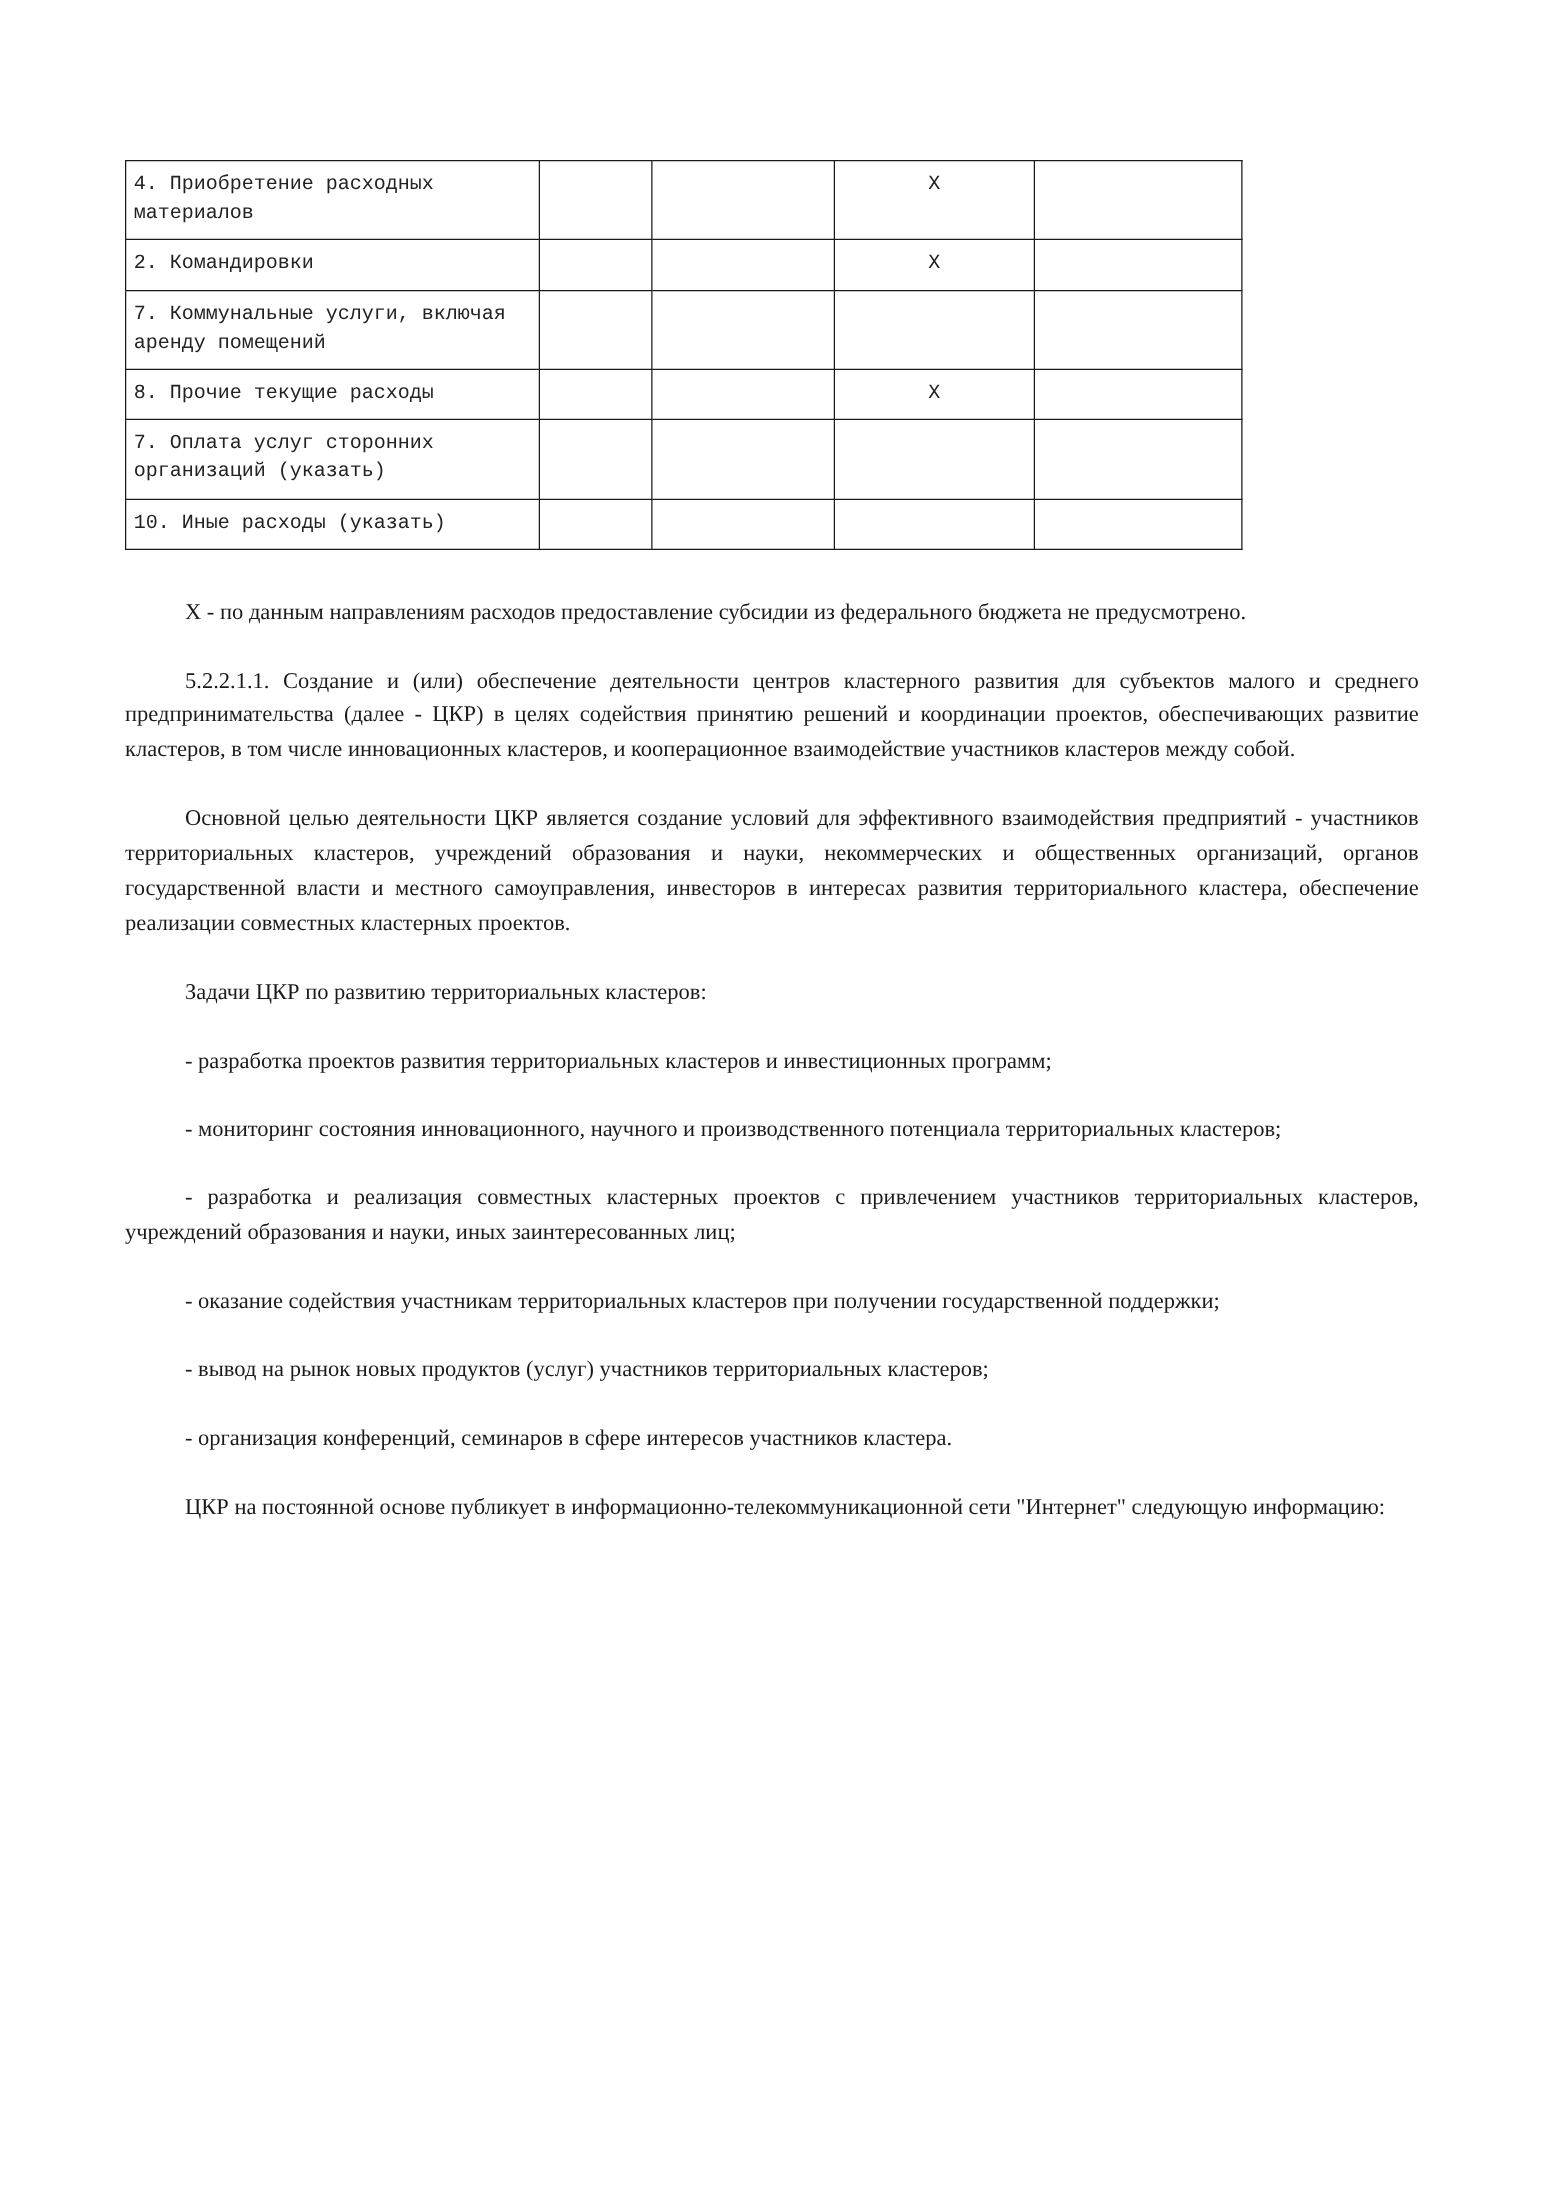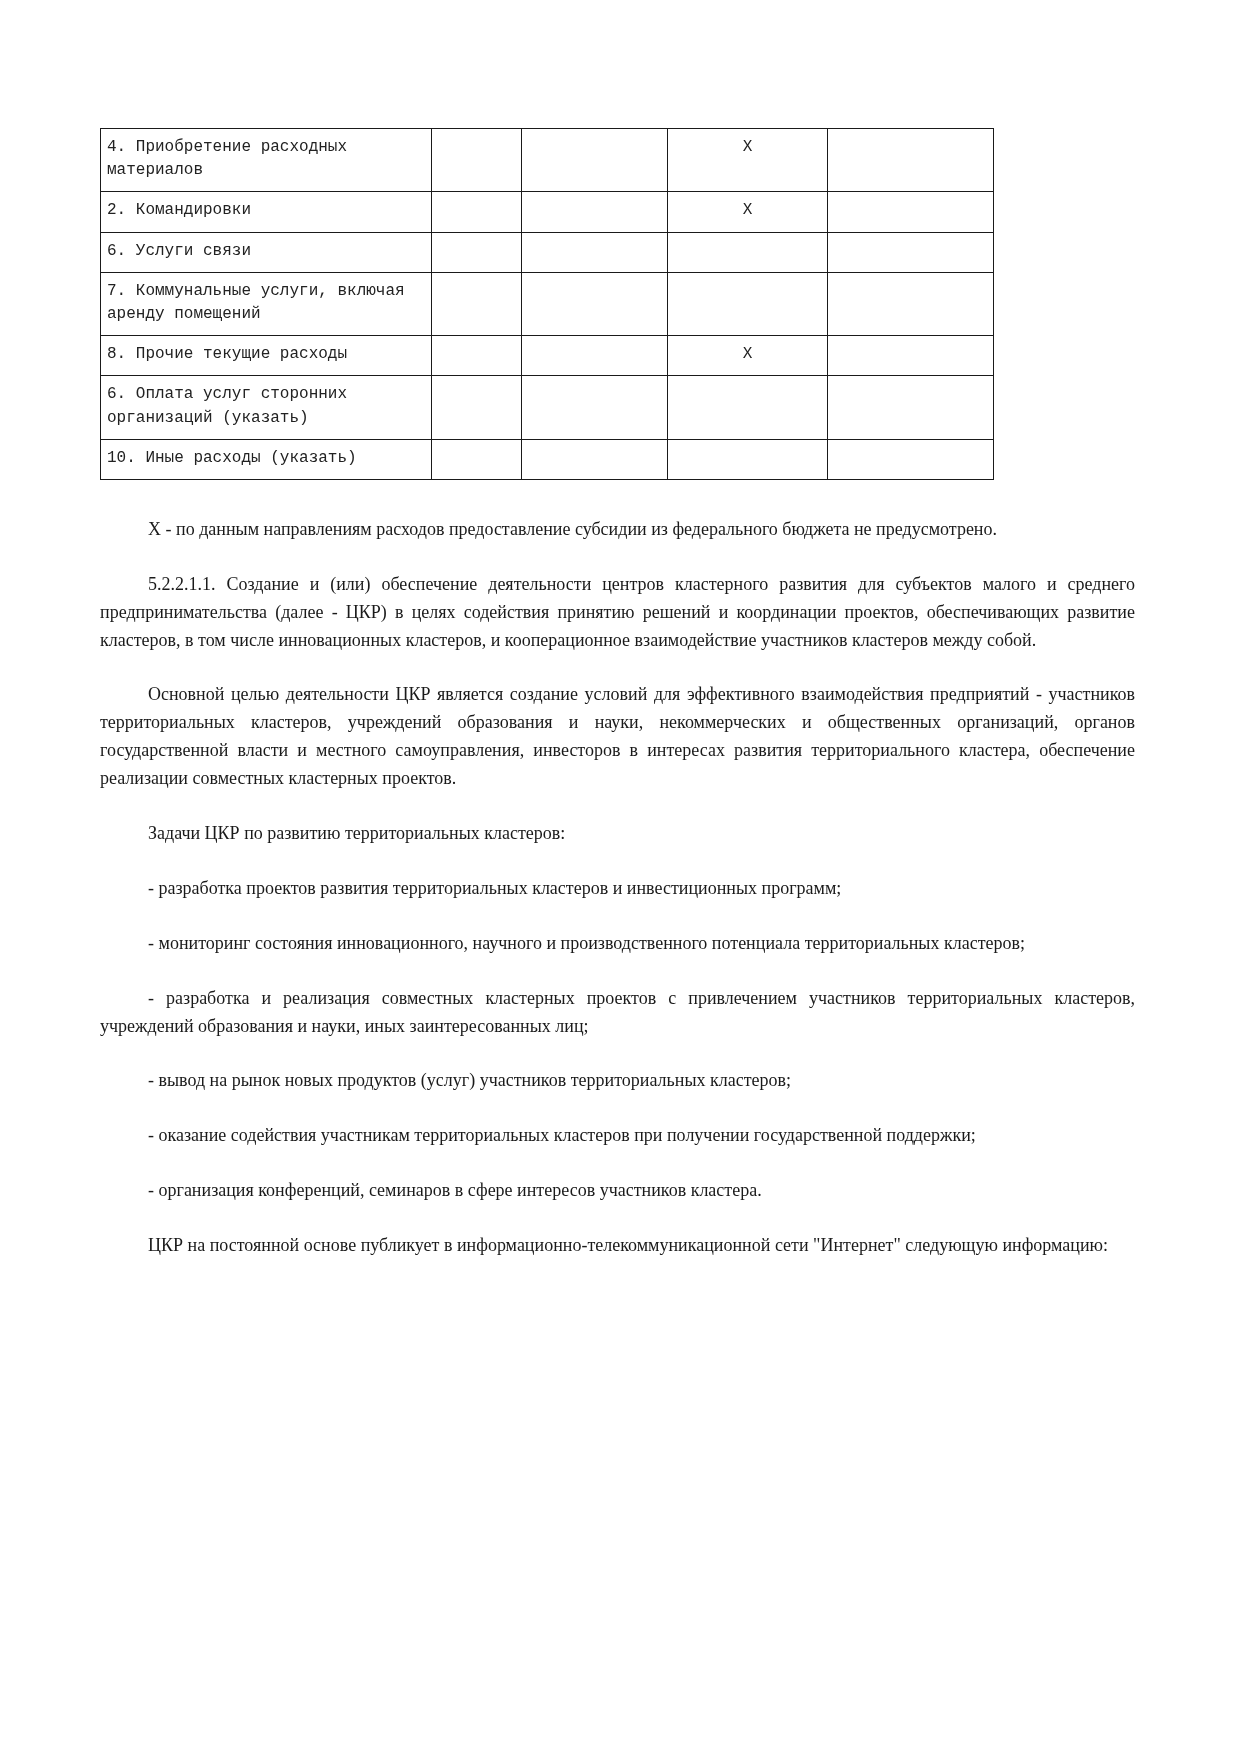--- a/index.html
+++ b/index.html
@@ -72,42 +72,35 @@
         <td class="val"></td>
       </tr>
       <tr>
         <td class="lbl">2. Командировки</td>
         <td class="val"></td>
         <td class="val"></td>
         <td class="val">X</td>
         <td class="val"></td>
       </tr>
       <tr>
-        <td class="lbl">6. Услуги связи</td>
-        <td class="val"></td>
-        <td class="val"></td>
-        <td class="val"></td>
-        <td class="val"></td>
-      </tr>
-      <tr>
         <td class="lbl">7. Коммунальные услуги, включая аренду помещений</td>
         <td class="val"></td>
         <td class="val"></td>
         <td class="val"></td>
         <td class="val"></td>
       </tr>
       <tr>
         <td class="lbl">8. Прочие текущие расходы</td>
         <td class="val"></td>
         <td class="val"></td>
         <td class="val">X</td>
         <td class="val"></td>
       </tr>
       <tr>
-        <td class="lbl">6. Оплата услуг сторонних организаций (указать)</td>
+        <td class="lbl">7. Оплата услуг сторонних организаций (указать)</td>
         <td class="val"></td>
         <td class="val"></td>
         <td class="val"></td>
         <td class="val"></td>
       </tr>
       <tr>
         <td class="lbl">10. Иные расходы (указать)</td>
         <td class="val"></td>
         <td class="val"></td>
         <td class="val"></td>
@@ -117,19 +110,19 @@
   </table>
 
   <div class="doc">
     <p>Х - по данным направлениям расходов предоставление субсидии из федерального бюджета не предусмотрено.</p>
     <p>5.2.2.1.1. Создание и (или) обеспечение деятельности центров кластерного развития для субъектов малого и среднего предпринимательства (далее - ЦКР) в целях содействия принятию решений и координации проектов, обеспечивающих развитие кластеров, в том числе инновационных кластеров, и кооперационное взаимодействие участников кластеров между собой.</p>
     <p>Основной целью деятельности ЦКР является создание условий для эффективного взаимодействия предприятий - участников территориальных кластеров, учреждений образования и науки, некоммерческих и общественных организаций, органов государственной власти и местного самоуправления, инвесторов в интересах развития территориального кластера, обеспечение реализации совместных кластерных проектов.</p>
     <p>Задачи ЦКР по развитию территориальных кластеров:</p>
     <p>- разработка проектов развития территориальных кластеров и инвестиционных программ;</p>
     <p>- мониторинг состояния инновационного, научного и производственного потенциала территориальных кластеров;</p>
     <p>- разработка и реализация совместных кластерных проектов с привлечением участников территориальных кластеров, учреждений образования и науки, иных заинтересованных лиц;</p>
+    <p>- оказание содействия участникам территориальных кластеров при получении государственной поддержки;</p>
     <p>- вывод на рынок новых продуктов (услуг) участников территориальных кластеров;</p>
-    <p>- оказание содействия участникам территориальных кластеров при получении государственной поддержки;</p>
     <p>- организация конференций, семинаров в сфере интересов участников кластера.</p>
     <p>ЦКР на постоянной основе публикует в информационно-телекоммуникационной сети "Интернет" следующую информацию:</p>
   </div>
 
 </div>
 
 </body></html>

